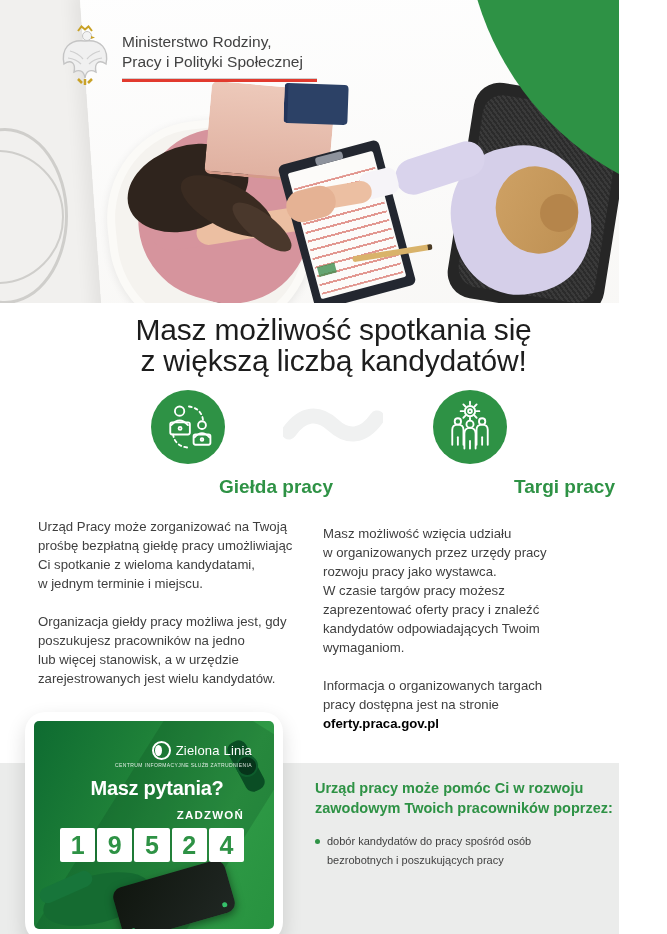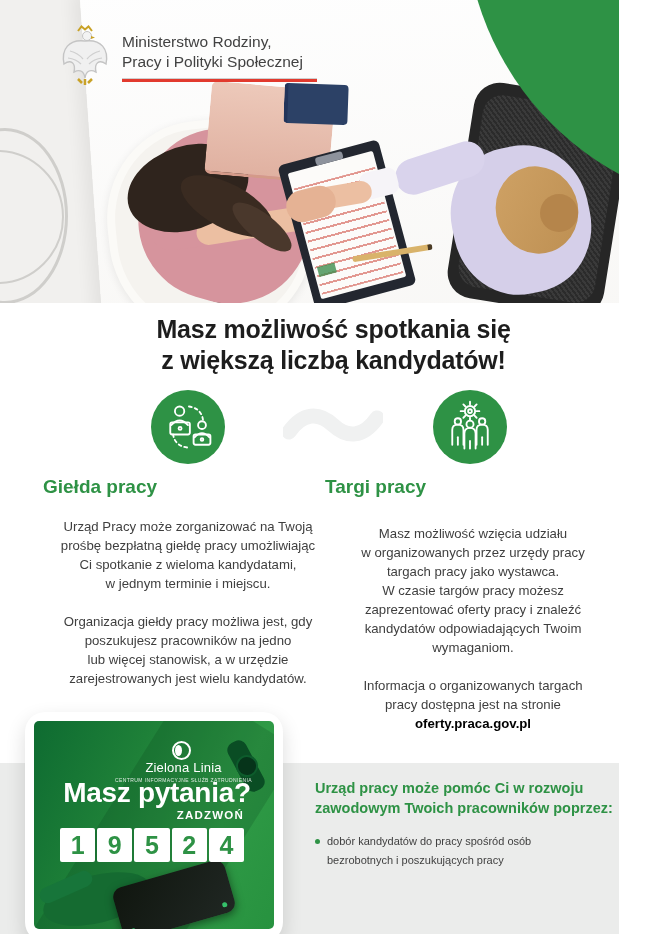--- a/index.html
+++ b/index.html
@@ -48,28 +48,28 @@
 
   
   .logo{position:absolute;left:58px;top:24px;display:flex;align-items:flex-start;}
   .logo .text{margin-left:10px;padding-top:8px;font-size:15.5px;line-height:20px;color:#424242;}
   .logo .rule{margin-top:6px;}
   .logo .rule .g{height:1px;background:#cfcfcf;}
   .logo .rule .r{height:3px;background:#e23a2e;}
 
   
   .hero{position:absolute;left:0;top:314px;width:667px;text-align:center;
-    font-size:25px;line-height:31px;font-weight:700;color:#1d1d1d;letter-spacing:-.2px;}
+    font-size:30px;line-height:31px;font-weight:400;color:#1d1d1d;letter-spacing:-.2px;}
 
   
   .icon-circle{position:absolute;width:74px;height:74px;border-radius:50%;background:#2e9245;display:flex;align-items:center;justify-content:center;}
   .icon-circle svg{width:56px;height:56px;}
   .tilde{position:absolute;left:283px;top:406px;}
-  .col-title{position:absolute;width:290px;text-align:left;font-size:19px;font-weight:700;color:#2e9245;}
-  .col-text{position:absolute;width:300px;text-align:center;font-size:13.2px;line-height:19px;color:#3f3f3f;}
+  .col-title{position:absolute;width:290px;text-align:right;font-size:19px;font-weight:700;color:#2e9245;}
+  .col-text{position:absolute;width:300px;text-align:left;font-size:13.2px;line-height:19px;color:#3f3f3f;}
   .col-text p{margin:0 0 19px 0;}
   .link{color:#000000;font-weight:700;text-decoration:none;}
 
   
   .band{position:absolute;left:0;top:763px;width:667px;height:171px;background:#ebeceb;}
 
   
   .card-frame{position:absolute;left:25px;top:712px;width:258px;height:230px;background:#ffffff;
     border-radius:20px;box-shadow:0 8px 20px rgba(0,0,0,.14);}
   .card{position:absolute;left:9px;top:9px;width:240px;height:208px;border-radius:5px;overflow:hidden;
@@ -77,26 +77,26 @@
   .card .arm-sh{position:absolute;left:60px;top:-30px;width:130px;height:320px;background:rgba(0,45,18,.16);transform:rotate(32deg);}
   .card .watch{position:absolute;right:18px;top:18px;width:20px;height:54px;border-radius:8px;background:#0a4d24;transform:rotate(-28deg);}
   .card .watch-face{position:absolute;right:16px;top:34px;width:18px;height:18px;border-radius:50%;background:#06341a;border:2px solid #0d5c2c;transform:rotate(-28deg);}
   .card .hand{position:absolute;left:8px;bottom:6px;width:110px;height:48px;border-radius:50%;background:#156b31;transform:rotate(-14deg);}
   .card .finger{position:absolute;left:4px;bottom:34px;width:56px;height:16px;border-radius:8px;background:#17753a;transform:rotate(-24deg);}
   .card .phone{position:absolute;left:82px;bottom:2px;width:116px;height:54px;border-radius:10px;
     background:linear-gradient(135deg,#10160f,#202723);transform:rotate(-16deg);box-shadow:0 3px 8px rgba(0,15,5,.5);}
   .card .phone i{position:absolute;width:5px;height:5px;border-radius:50%;background:#35c06a;}
   .card .phone i.d1{left:8px;bottom:6px;} .card .phone i.d2{right:8px;bottom:6px;}
   .brand{position:absolute;right:22px;top:20px;text-align:right;color:#fff;}
-  .brand .row{display:flex;align-items:center;justify-content:flex-end;flex-direction:column;}
+  .brand .row{display:flex;align-items:center;justify-content:flex-end;}
   .brand .mark{width:15px;height:15px;border:2px solid #fff;border-radius:50%;position:relative;margin-right:5px;flex:0 0 auto;}
   .brand .mark::after{content:"";position:absolute;left:1px;top:2px;width:7px;height:11px;border-radius:50%;background:#fff;}
   .brand .name{font-size:13px;font-weight:400;letter-spacing:.2px;}
   .brand .sub{font-size:5px;letter-spacing:.4px;margin-top:2px;opacity:.85;}
-  .question{position:absolute;left:28px;top:56px;width:190px;text-align:center;color:#fff;font-size:28px;font-weight:700;letter-spacing:-.3px;}
+  .question{position:absolute;left:28px;top:56px;width:190px;text-align:center;color:#fff;font-size:20px;font-weight:700;letter-spacing:-.3px;}
   .call{position:absolute;right:30px;top:88px;color:#fff;font-size:11.5px;font-weight:700;letter-spacing:1.2px;}
   .digits{position:absolute;left:26px;top:107px;width:184px;display:flex;gap:2px;}
   .digit-box{flex:1;height:34px;background:#fff;border-radius:2px;display:flex;align-items:center;justify-content:center;
     color:#2e9245;font-size:25px;font-weight:700;}
 
   
   .bottom-block{position:absolute;left:315px;top:778px;width:335px;}
   .bottom-heading{font-size:14.5px;line-height:20px;font-weight:700;color:#2e9245;}
   .bullet-list{list-style:none;margin:14px 0 0 0;padding:0;}
   .bullet-list li{position:relative;padding-left:12px;margin-bottom:10px;font-size:11px;line-height:18.5px;color:#3f3f3f;}
@@ -207,21 +207,21 @@
 Ci spotkanie z wieloma kandydatami,
 w jednym terminie i miejscu.</p>
     <p class="pre">Organizacja giełdy pracy możliwa jest, gdy
 poszukujesz pracowników na jedno
 lub więcej stanowisk, a w urzędzie
 zarejestrowanych jest wielu kandydatów.</p>
   </div>
   <div class="col-text" style="left:323px;top:524px;">
     <p class="pre">Masz możliwość wzięcia udziału
 w organizowanych przez urzędy pracy
-targach pracy jako wystawca.
+rozwoju pracy jako wystawca.
 W czasie targów pracy możesz
 zaprezentować oferty pracy i znaleźć
 kandydatów odpowiadających Twoim
 wymaganiom.</p>
     <p style="margin-bottom:0;">
       <span class="pre">Informacja o organizowanych targach
 pracy dostępna jest na stronie</span><br>
       <a href="#" class="link">oferty.praca.gov.pl</a>
     </p>
   </div>

